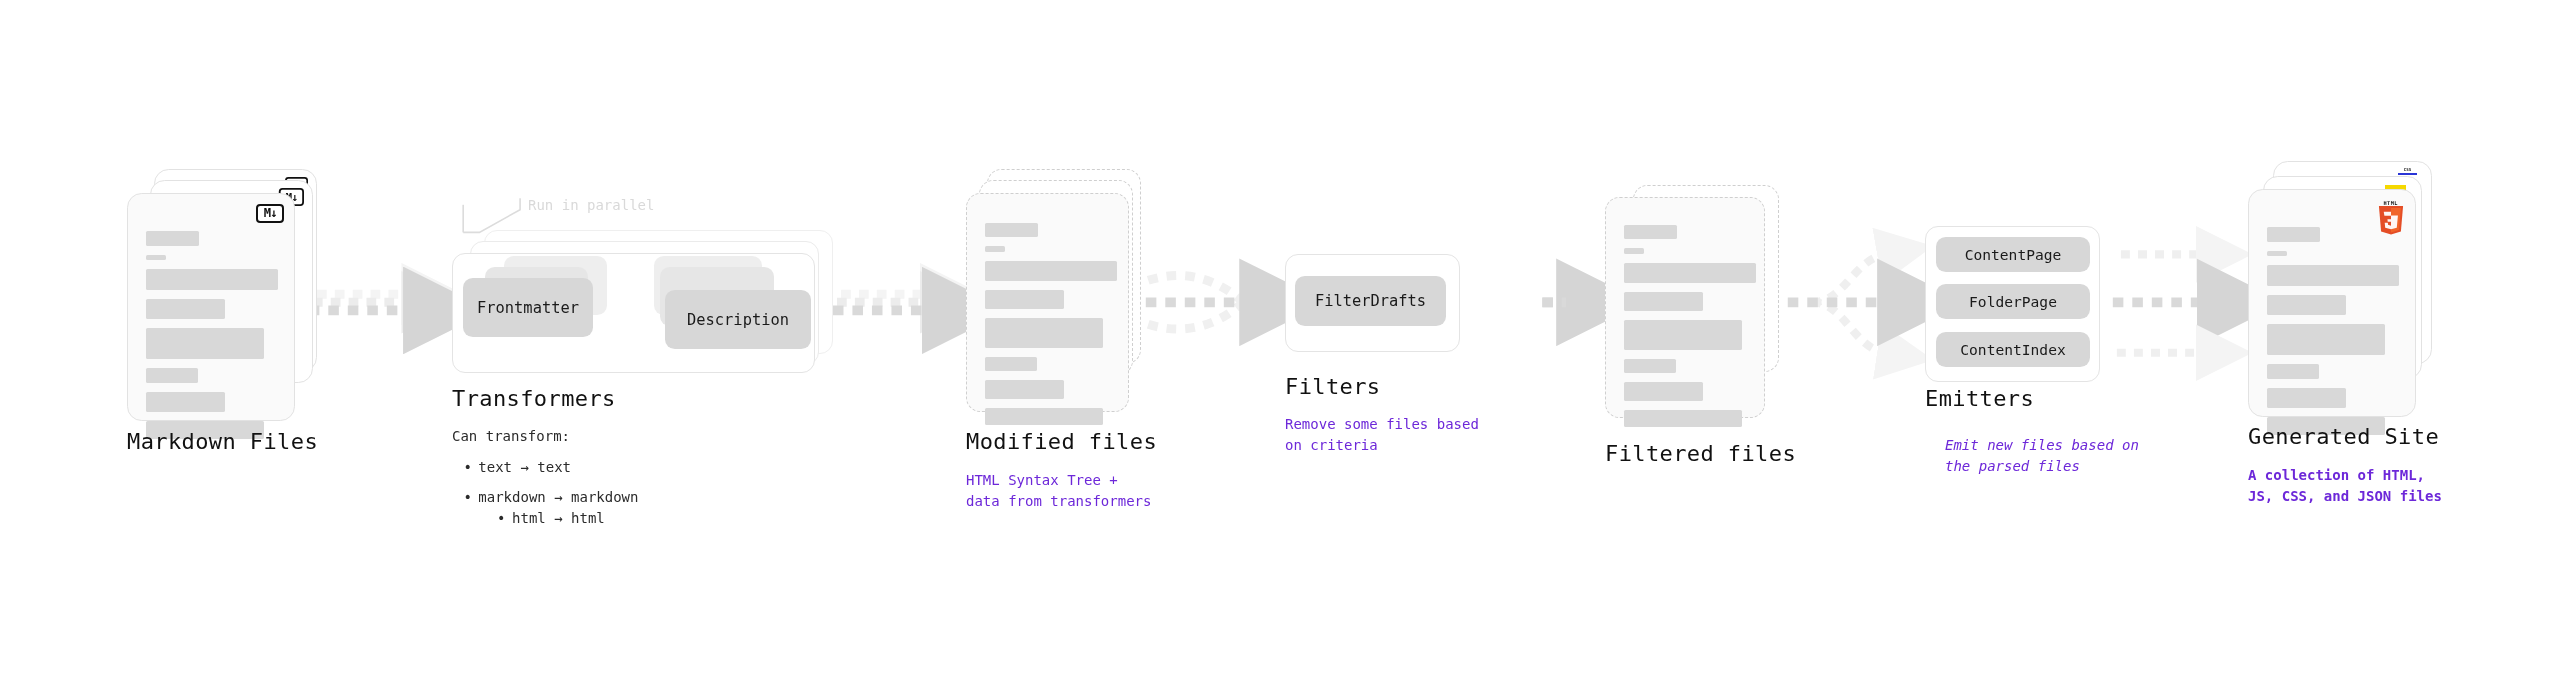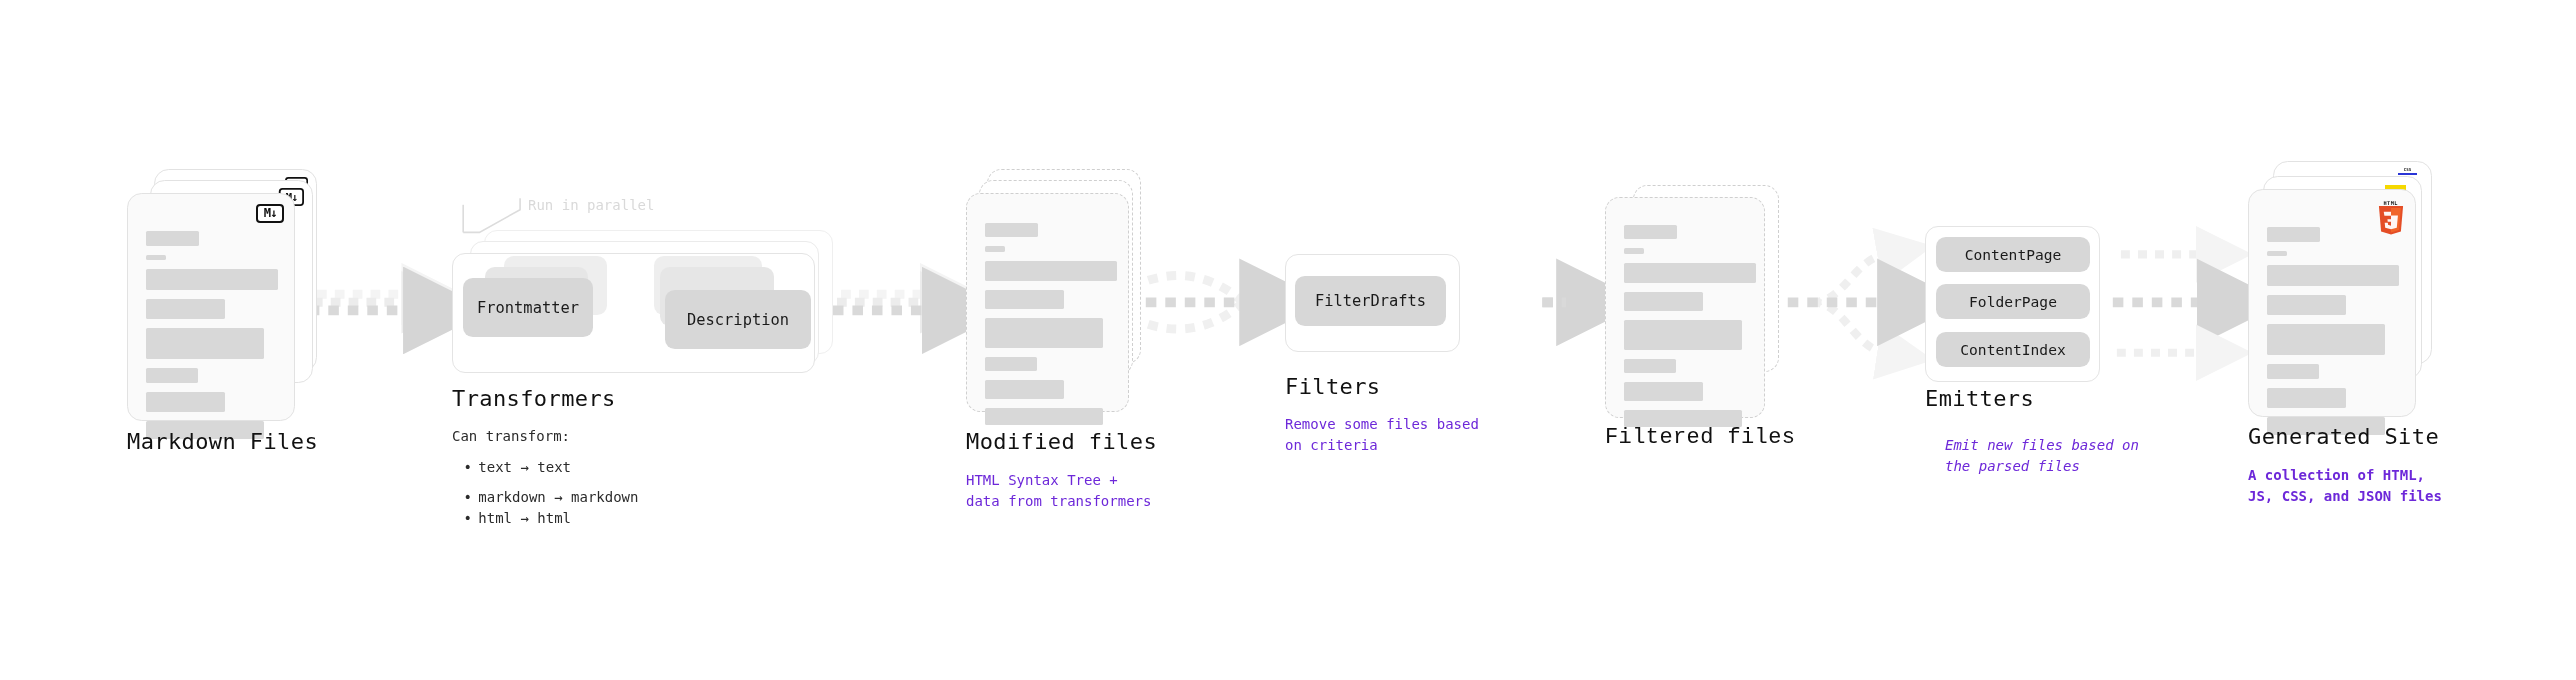--- a/index.html
+++ b/index.html
@@ -206,21 +206,21 @@
   <div class="chip" style="left:665px; top:278px; width:146px; height:59px;margin-top:12px;">
     <span>Description</span>
   </div>
 
   <div class="title" style="left:452px; top:386px;">Transformers</div>
   <div class="bullets" style="left:452px; top:426px;">
     <div class="hd">Can transform:</div>
     <ul>
       <li style="margin-left:11.4px;margin-top:10px;">text → text</li>
       <li style="margin-left:11.4px;margin-top:9px;">markdown → markdown</li>
-      <li style="margin-left:11.4px;">html → html</li>
+      <li style="margin-left:11.4px;text-align:center;">html → html</li>
     </ul>
   </div>
 
   <div class="stack">
     <div class="card dotted" style="left:987px; top:169px; width:154px; height:195px; background:#fff;"></div>
     <div class="card dotted" style="left:979px; top:180px; width:154px; height:195px; background:#fff;"></div>
     <div class="card dotted" style="left:966px; top:193px; width:163px; height:219px;">
       <div class="bars" style="top:29px;">
         <div class="bar" style="width:53px;height:14px;"></div>
         <div class="bar" style="width:19.5px;height:5.7px;"></div>
@@ -253,21 +253,21 @@
         <div class="bar" style="width:19.5px;height:5.7px;"></div>
         <div class="bar" style="width:132px;height:20.3px;"></div>
         <div class="bar" style="width:79px;height:18.7px;"></div>
         <div class="bar" style="width:118px;height:30px;"></div>
         <div class="bar" style="width:52px;height:14.6px;"></div>
         <div class="bar" style="width:79px;height:18.7px;"></div>
         <div class="bar" style="width:118px;height:17px;"></div>
       </div>
     </div>
   </div>
-  <div class="title" style="left:1605px; top:425px;font-family:Liberation Mono, monospace;">Filtered files</div>
+  <div class="title" style="left:1605px; top:441px;">Filtered files</div>
 
   <div class="gbox" style="left:1925px; top:226px; width:175px; height:156px;"></div>
   <div class="chip" style="left:1936px; top:237px; width:154px; height:35px; font-size:14.6px;">
     <span>ContentPage</span>
   </div>
   <div class="chip" style="left:1936px; top:284px; width:154px; height:35px; font-size:14.6px;">
     <span>FolderPage</span>
   </div>
   <div class="chip" style="left:1936px; top:332px; width:154px; height:35px; font-size:14.6px;">
     <span>ContentIndex</span>

